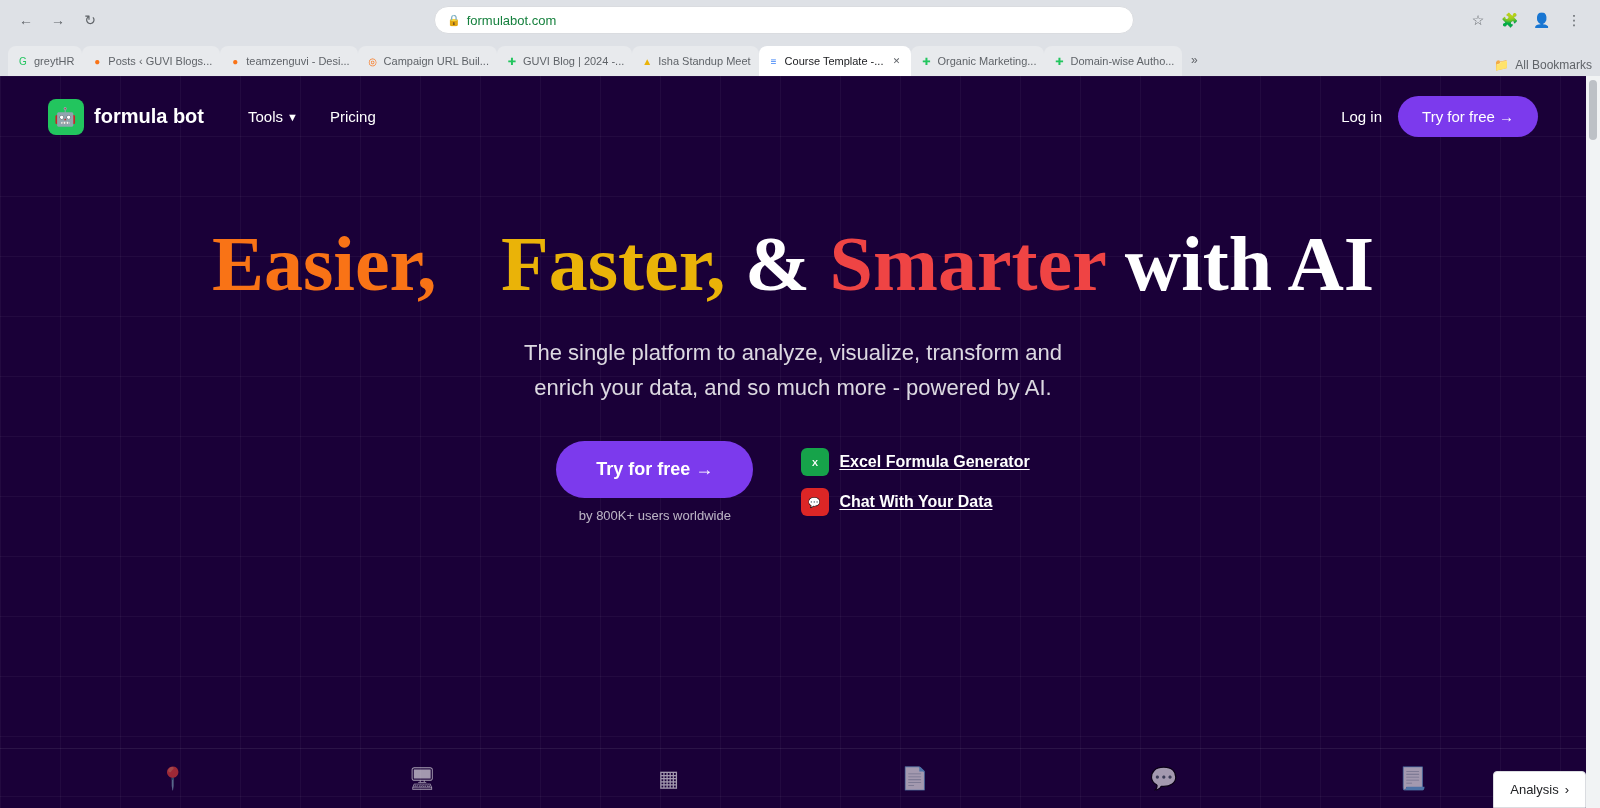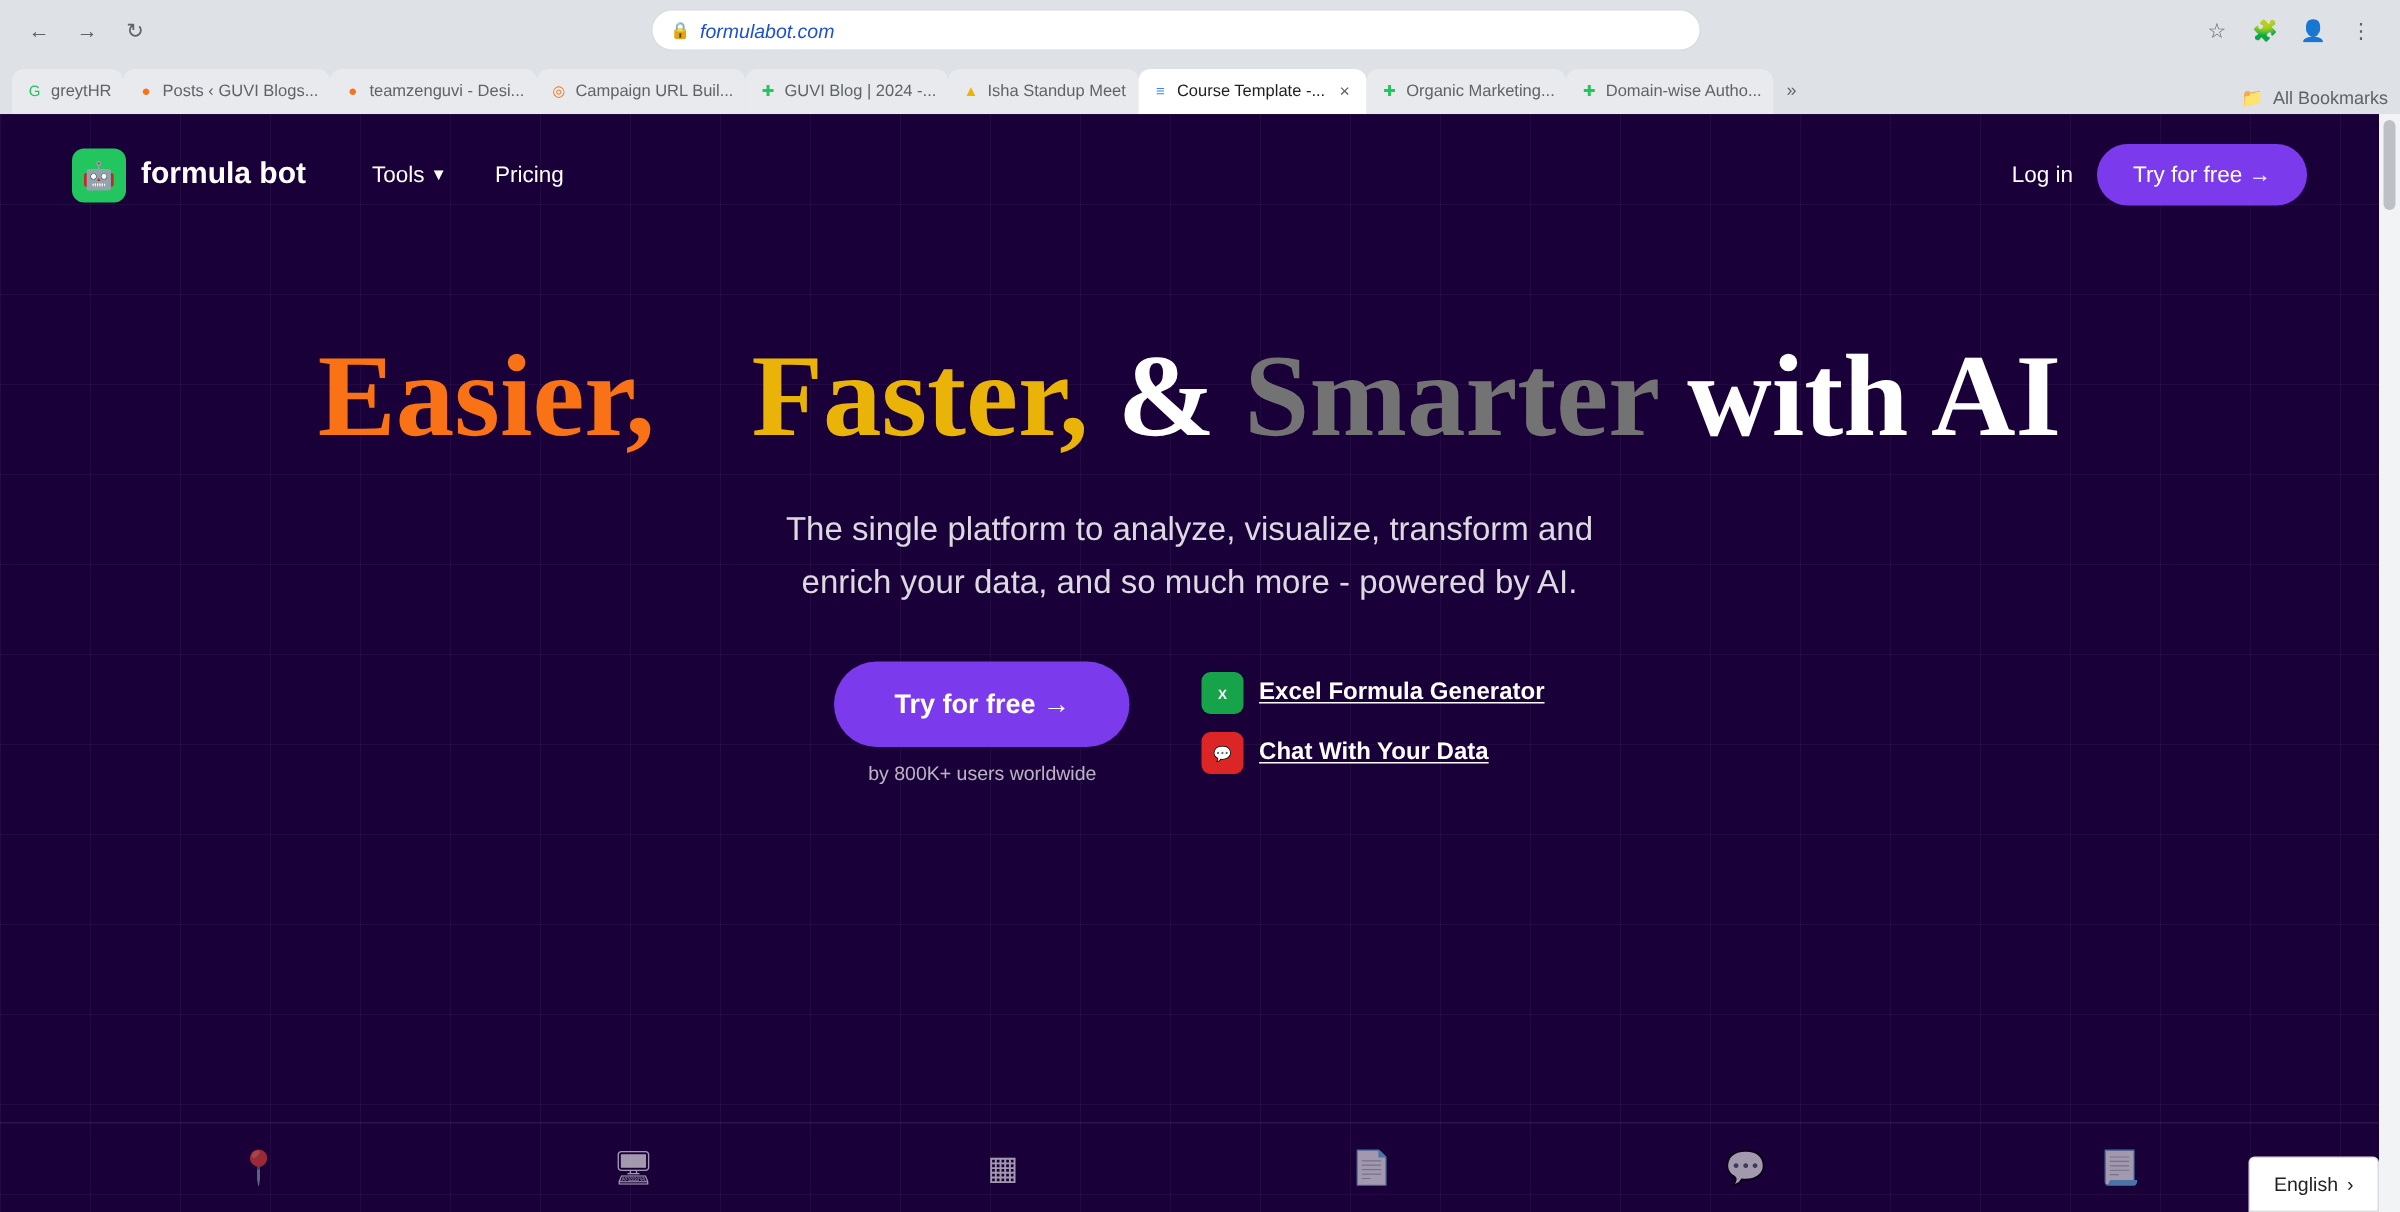--- a/index.html
+++ b/index.html
@@ -35,21 +35,21 @@
       padding: 0 12px;
       gap: 6px;
       font-size: 13px;
       color: #202124;
       max-width: 700px;
       margin: 0 auto;
       border: 1px solid #dadce0;
     }
 
     .address-bar .lock-icon { color: #5f6368; font-size: 11px; }
-    .address-bar .url-text { font-size: 13px; color: #1d4ed8; font-style: italic; }
+    .address-bar .url-text { font-size: 13px; color: #15803d; }
 
     .browser-actions {
       display: flex;
       gap: 4px;
       margin-left: auto;
       align-items: center;
     }
 
     .browser-action-btn {
       width: 28px; height: 28px;
@@ -266,21 +266,21 @@
     .hero-title-row2 {
       font-size: 78px;
       font-weight: 800;
       line-height: 1.2;
       margin-bottom: 24px;
       font-family: Georgia, 'Times New Roman', serif;
     }
 
     .word-easier { color: #f97316; }
     .word-faster { color: #eab308; margin-left: 45px; }
-    .word-smarter { color: #737373; }
+    .word-smarter { color: #ef4444; }
     .word-white { color: white; }
 
     .hero-subtitle {
       font-size: 22px;
       color: rgba(255,255,255,0.85);
       line-height: 1.6;
       max-width: 560px;
       margin: 0 auto 36px;
     }
 
@@ -554,21 +554,21 @@
   <div class="bottom-bar">
     <div class="bottom-icon-item">📍</div>
     <div class="bottom-icon-item">🖥</div>
     <div class="bottom-icon-item">▦</div>
     <div class="bottom-icon-item">📄</div>
     <div class="bottom-icon-item">💬</div>
     <div class="bottom-icon-item">📃</div>
   </div>
 
   <div class="language-btn">
-    <span>English</span>
+    <span>Analysis</span>
     <span>›</span>
   </div>
 
 </div>
 
 <div class="scrollbar">
   <div class="scrollbar-thumb"></div>
 </div>
 
 </body></html>

